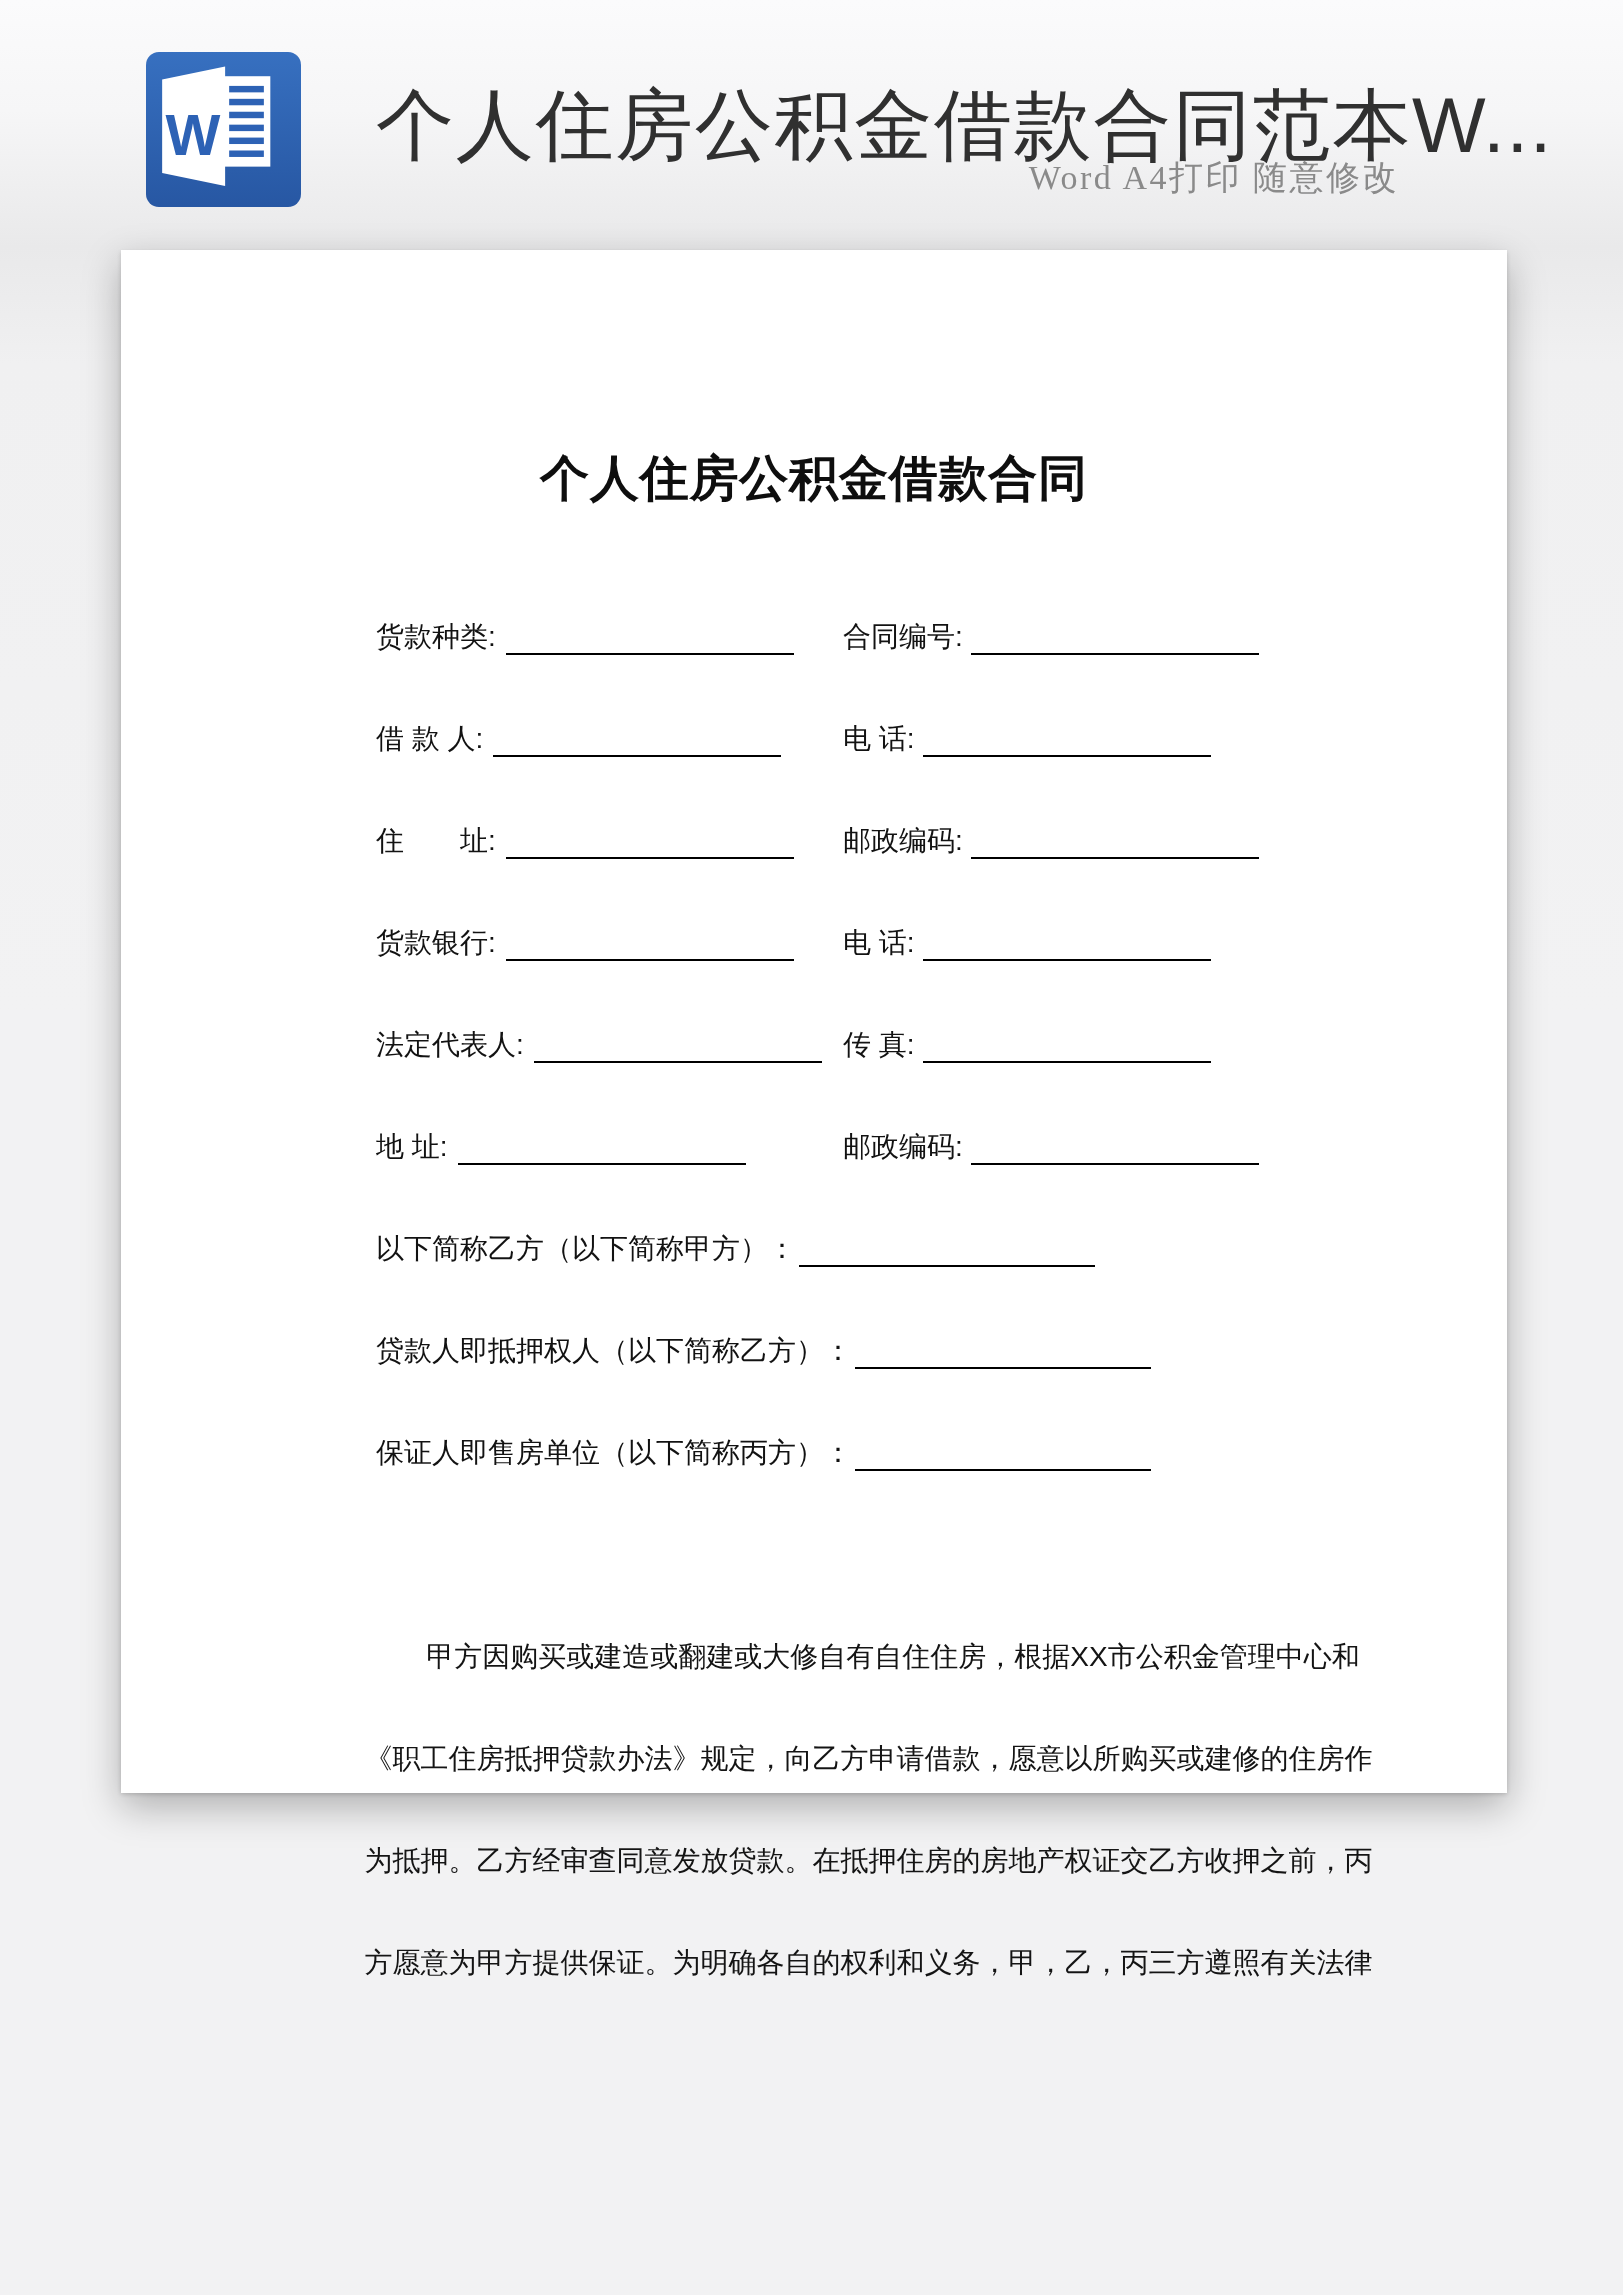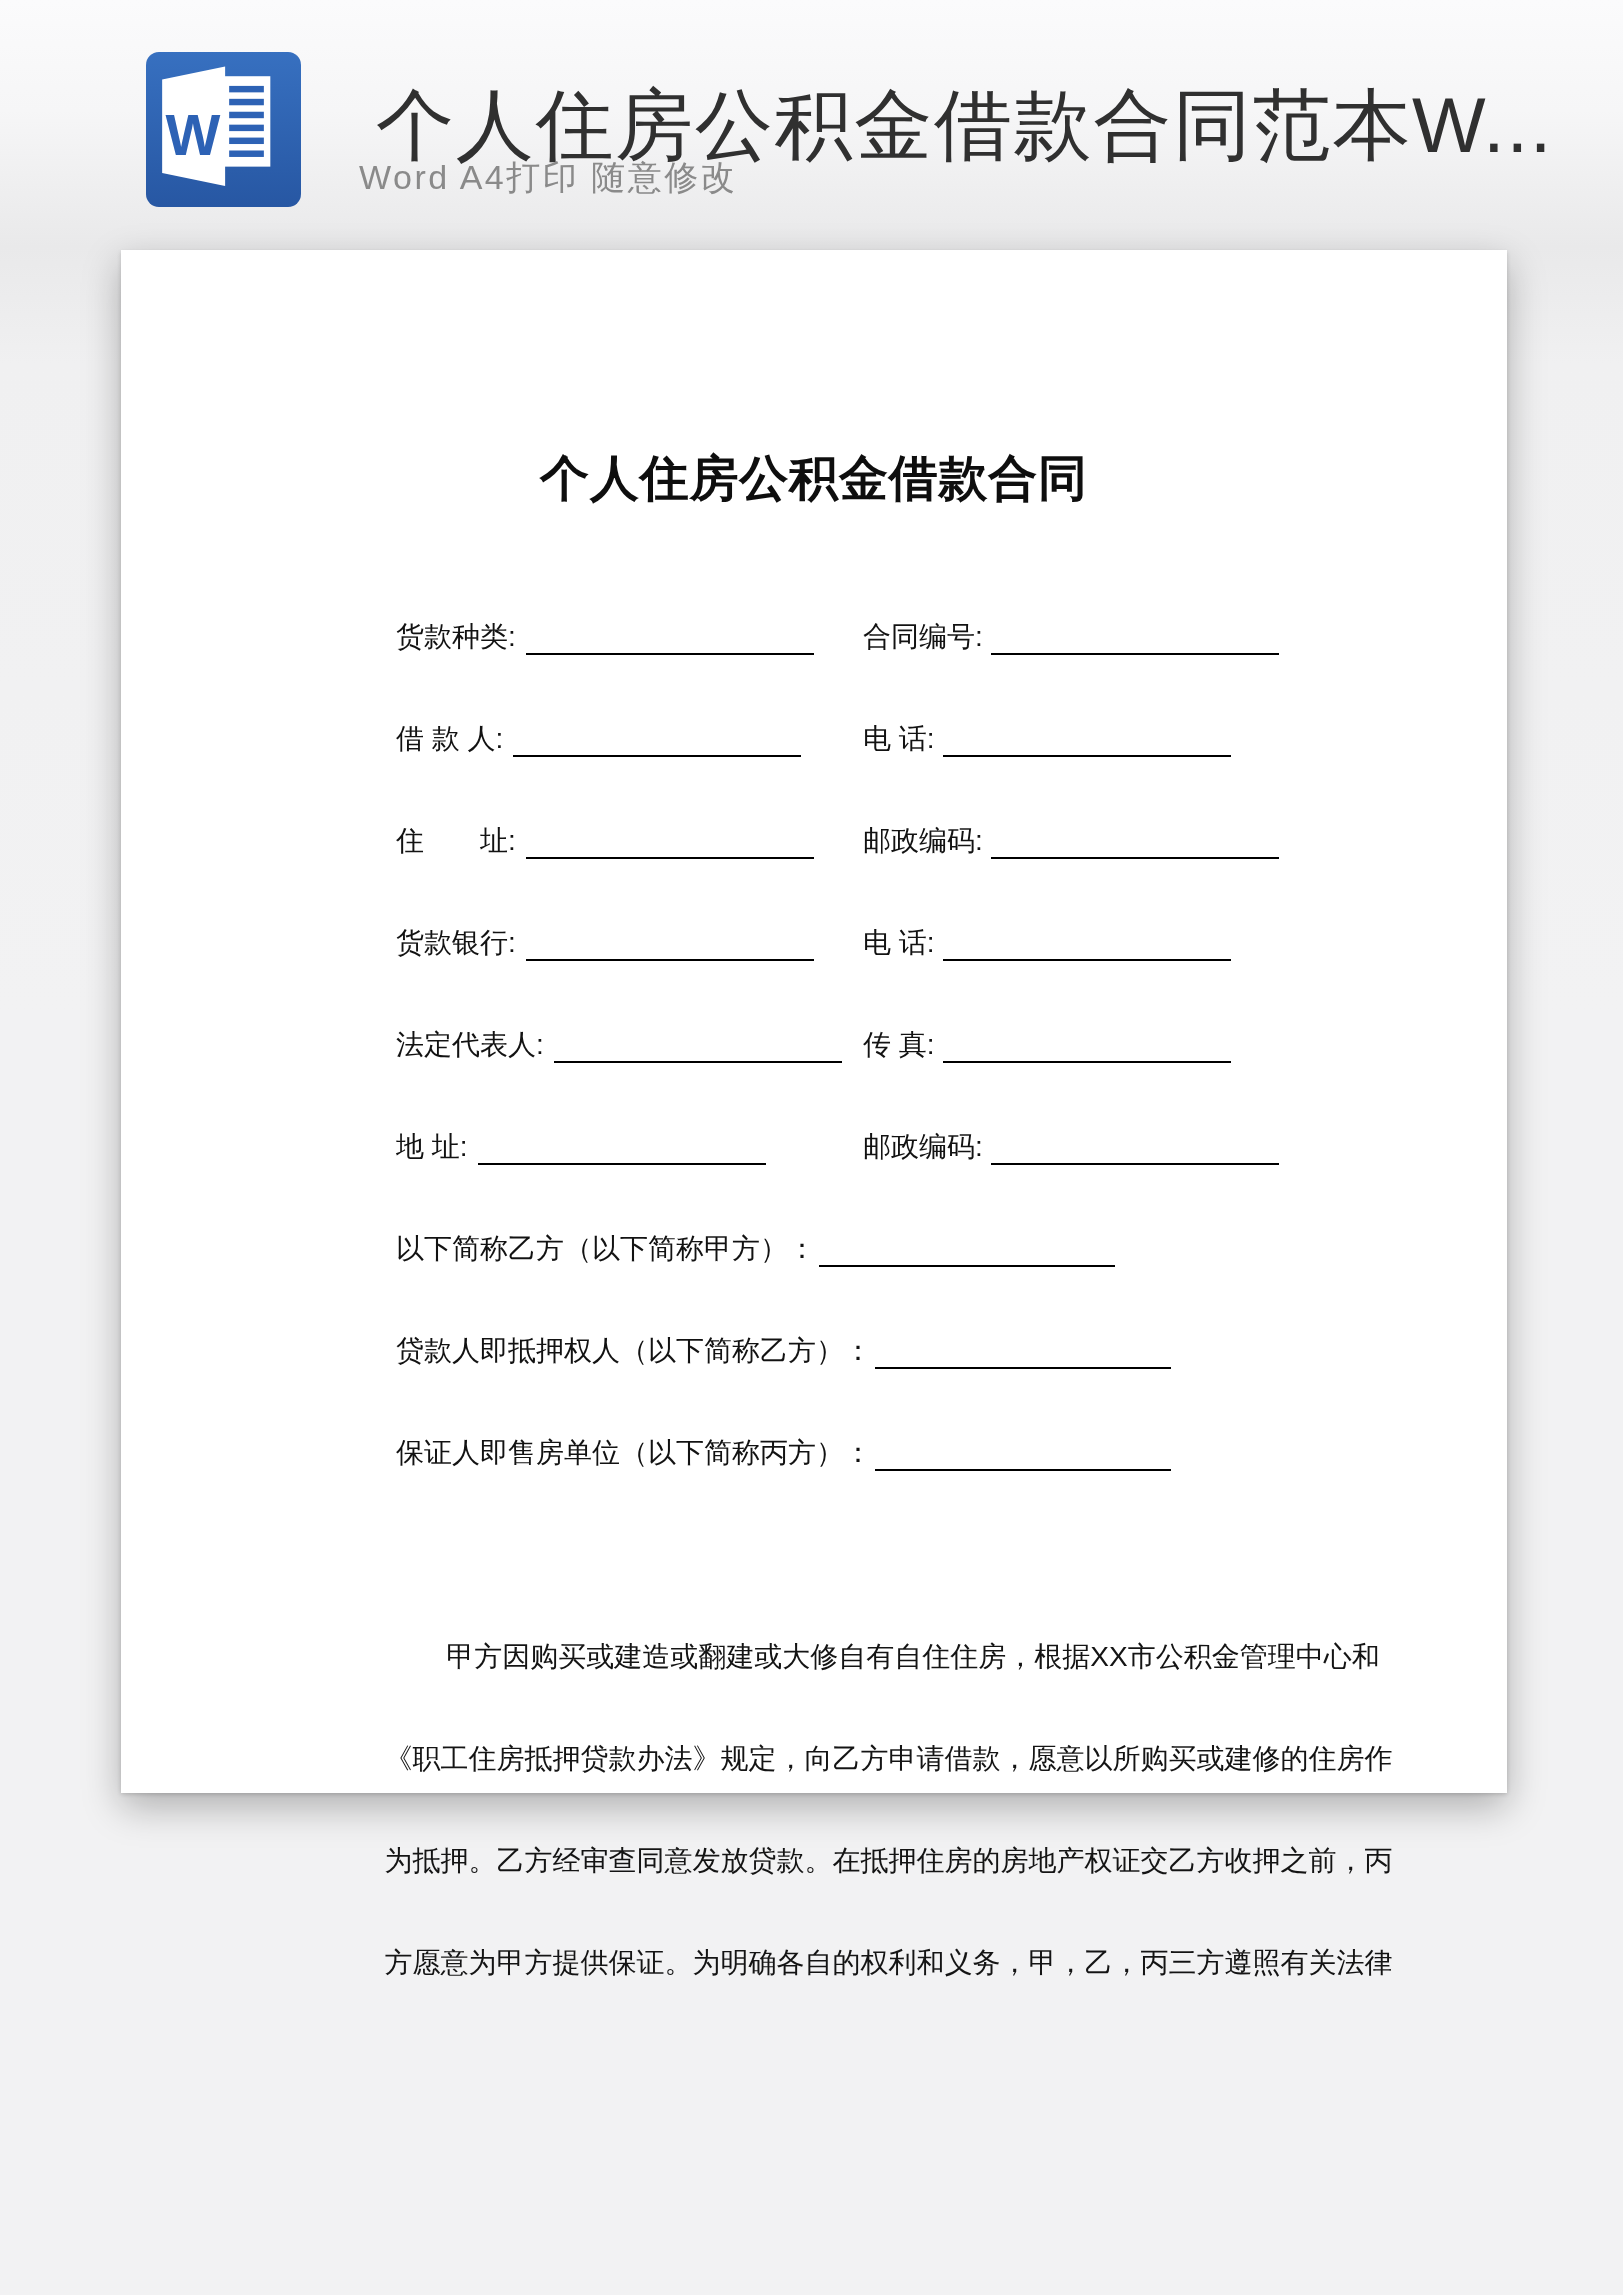--- a/index.html
+++ b/index.html
@@ -10,34 +10,34 @@
     color:#121212;
   }
   
   .hdr-icon{position:absolute;left:146px;top:52px;width:155px;height:155px;}
   .hdr-title{
     position:absolute;left:359px;top:61px;margin:17px;
     font-size:78px;line-height:95px;font-weight:500;color:#303030;
     letter-spacing:1.7px;white-space:nowrap;
   }
   .hdr-sub{
-    position:absolute;left:359px;top:157px;width:1040px;text-align:left;
-    font-family:Liberation Sans, sans-serif;
+    position:absolute;left:359px;top:157px;width:1040px;text-align:right;
+    font-family:Liberation Serif, serif;
     font-size:34px;line-height:41px;color:#8a8a8a;letter-spacing:2.5px;white-space:nowrap;
   }
   
   .page{
     position:absolute;left:121px;top:250px;width:1386px;height:1543px;background:#ffffff;
     box-shadow:0 1.7px 4.2px rgba(0,0,0,.16),0 13.5px 36px rgba(0,0,0,.28);
   }
   .doc-title{
     position:absolute;top:200px;left:0;width:100%;margin:0;text-align:center;
     font-size:49px;line-height:56px;font-weight:700;color:#0e0e0e;letter-spacing:0.8px;
   }
-  .doc-body{position:absolute;top:366px;left:206px;width:1083px;margin-left:20px;}
+  .doc-body{position:absolute;top:366px;left:206px;width:1083px;}
   .line{height:102px;line-height:42px;font-size:28px;white-space:nowrap;color:#121212;}
   .indent{padding-left:49px;}
   .two-col{display:flex;}
   .cell-left{width:467px;flex:none;}
   .cell-right{flex:none;}
   .u{
     display:inline-block;width:288px;height:25px;border-bottom:2.5px solid #000;
     margin-left:10px;vertical-align:-8.5px;
   }
   .cell-right .u{margin-left:8.5px;}

